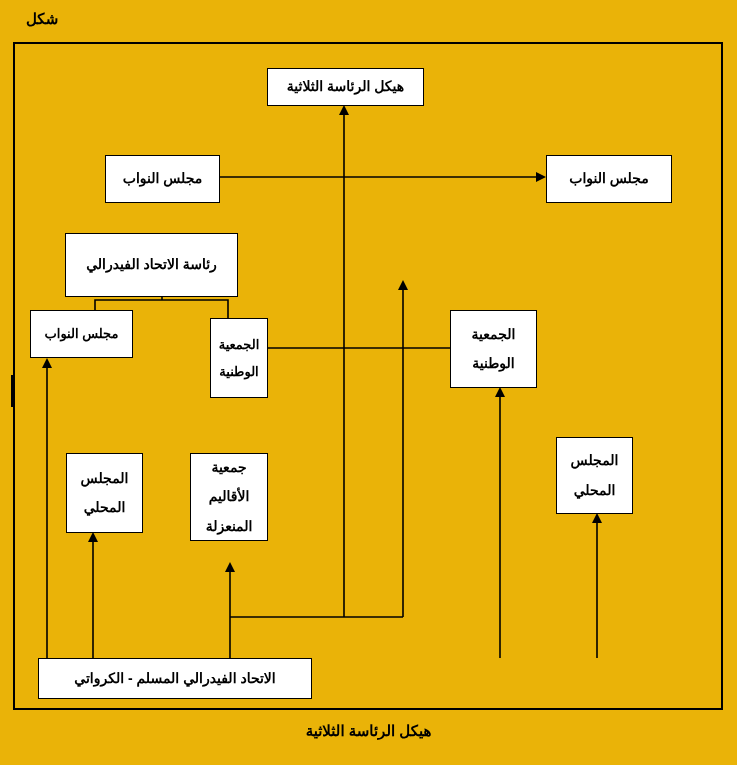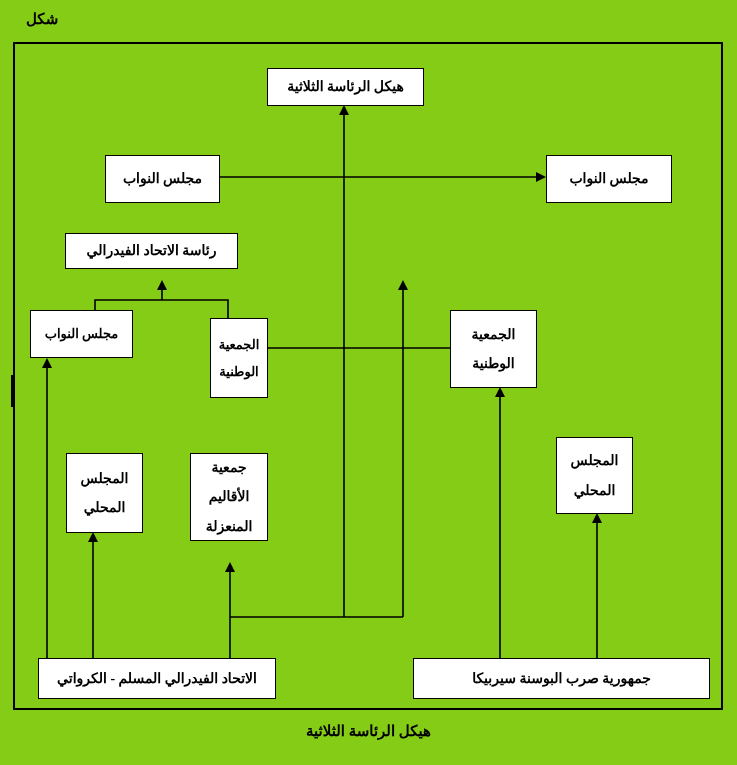--- a/index.html
+++ b/index.html
@@ -1,21 +1,21 @@
 <!DOCTYPE html>
 <html lang="ar"><head>
 <meta charset="utf-8">
 <style>
   html, body { margin: 0; padding: 0; background: #ffffff; }
   .page {
     position: relative;
     width: 737px;
     height: 765px;
-    background: #84cc16;
-    font-family: Liberation Serif, serif;
+    background: #eab308;
+    font-family: Liberation Sans, sans-serif;
     color: #000000;
     overflow: hidden;
   }
   .fig-label {
     position: absolute;
     left: 26px; top: 10px;
     font-size: 15px;
     font-weight: bold;
     direction: rtl;
   }
@@ -126,40 +126,39 @@
       <line x1="268" y1="348" x2="450" y2="348"></line>
     </g>
   </svg>
 
   <div class="box" style="left:267px; top:68px;  width:157px; height:38px;">هيكل الرئاسة الثلاثية</div>
 
   <div class="box" style="left:105px; top:155px; width:115px; height:48px;">مجلس النواب</div>
 
   <div class="box" style="left:546px; top:155px; width:126px; height:48px;">مجلس النواب</div>
 
-  <div class="box" style="left:65px;  top:233px; width:173px; height:36px;">رئاسة الاتحاد الفيدرالي</div>
+  <div class="box" style="left:65px;  top:233px; width:173px; height:64px;">رئاسة الاتحاد الفيدرالي</div>
 
 
   <div class="box" style="left:30px;  top:310px; width:103px; height:48px; font-size:13px;">مجلس النواب</div>
 
   <div class="box" style="left:210px; top:318px; width:58px;  height:80px; font-size:13px;">الجمعية
 الوطنية</div>
 
   <div class="box" style="left:450px; top:310px; width:87px;  height:78px;">الجمعية
 الوطنية</div>
 
   <div class="box" style="left:66px;  top:453px; width:77px;  height:80px;">المجلس
 المحلي</div>
 
   <div class="box" style="left:190px; top:453px; width:78px;  height:88px;">جمعية
 الأقاليم
 المنعزلة</div>
 
   <div class="box" style="left:556px; top:437px; width:77px;  height:77px;">المجلس
 المحلي</div>
 
-  <div class="box" style="left:38px;  top:658px; width:238px; height:41px;">الاتحاد الفيدرالي المسلم - الكرواتي</div>
+  <div class="box" style="left:38px;  top:658px; width:274px; height:41px;">الاتحاد الفيدرالي المسلم - الكرواتي</div>
 
-  <div class="box" style="left:413px; top:658px; width:297px; height:41px;">جمهورية صرب البوسنة سيربيكا</div>
 
   <div class="caption">هيكل الرئاسة الثلاثية</div>
 
 </div>
 
 </body></html>

